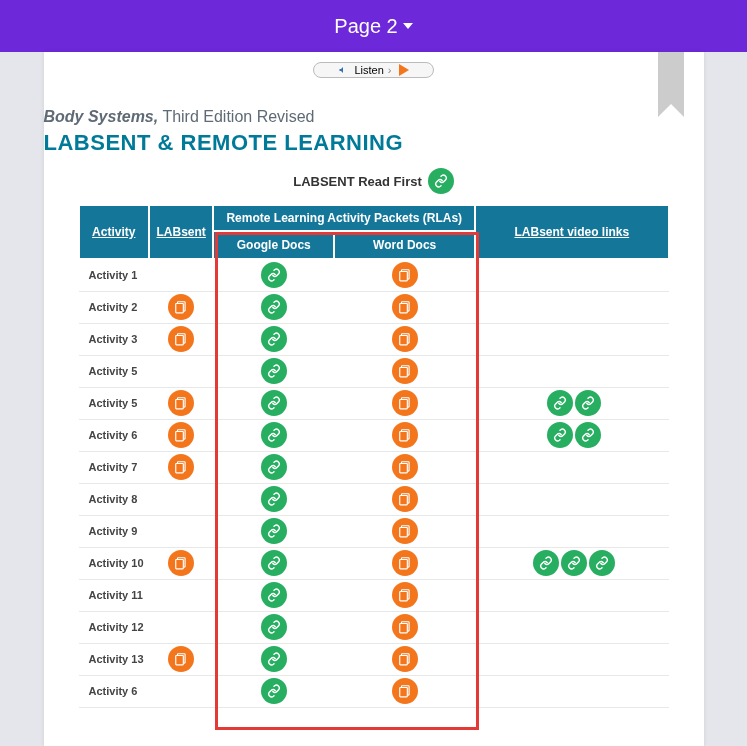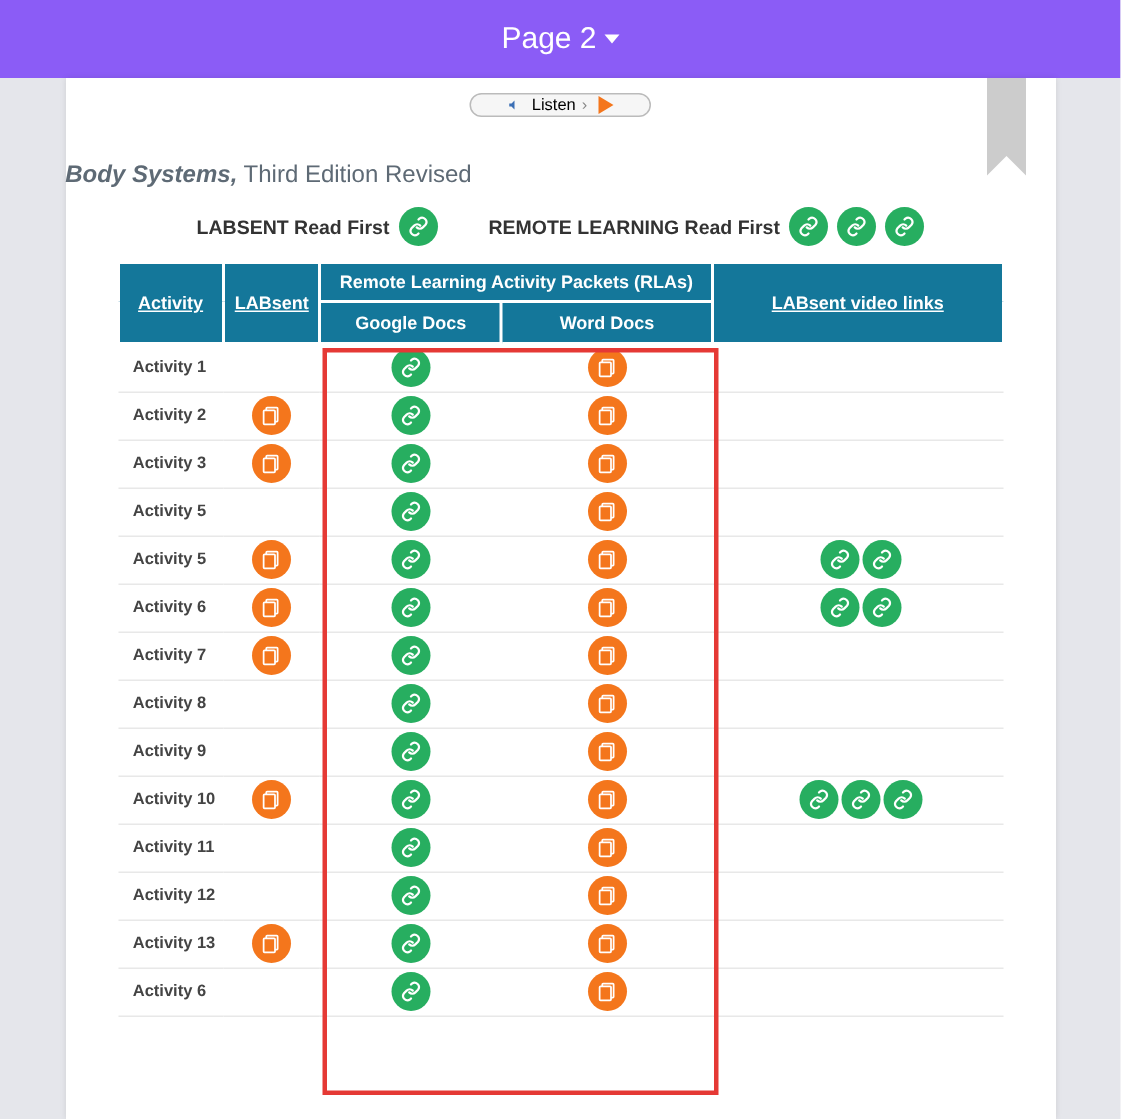--- a/index.html
+++ b/index.html
@@ -1,19 +1,19 @@
 <!DOCTYPE html>
 <html><head>
 <meta charset="utf-8">
 <style>
   * { box-sizing: border-box; margin: 0; padding: 0; }
   body { font-family: Arial, Helvetica, sans-serif; background: #e5e6eb; }
   
   .topbar {
-    background: #8b5cf6;
+    background: #6d28d9;
     color: #fff;
     height: 52px;
     display: flex;
     align-items: center;
     justify-content: center;
     font-size: 20px;
   }
   .topbar .chev {
     display: inline-block;
     margin-left: 5px;
@@ -149,43 +149,26 @@
       <span>Listen</span>
       <span class="chevr">›</span>
       <span class="play-btn"></span>
     </div>
   </div>
 
   <div class="titleblock">
     <div class="subtitle">
       <span class="ital">Body Systems,</span><span> Third Edition Revised</span>
     </div>
+    <div class="maintitle">LABSENT &amp; REMOTE LEARNING</div>
   </div>
 
   <div class="readfirst-row">
     <div class="readfirst-group">
       <span>LABSENT Read First</span>
-      <span class="icon-circle icon-green">
-          <svg viewBox="0 0 24 24">
-            <use href="#link-path"></use>
-          </svg>
-        </span>
-    </div>
-    <div class="readfirst-group">
-      <span>REMOTE LEARNING Read First</span>
-      <span class="icon-circle icon-green">
-          <svg viewBox="0 0 24 24">
-            <use href="#link-path"></use>
-          </svg>
-        </span>
-      <span class="icon-circle icon-green">
-          <svg viewBox="0 0 24 24">
-            <use href="#link-path"></use>
-          </svg>
-        </span>
       <span class="icon-circle icon-green">
           <svg viewBox="0 0 24 24">
             <use href="#link-path"></use>
           </svg>
         </span>
     </div>
   </div>
 
   <table class="tbl">
     <thead class="hdr">

